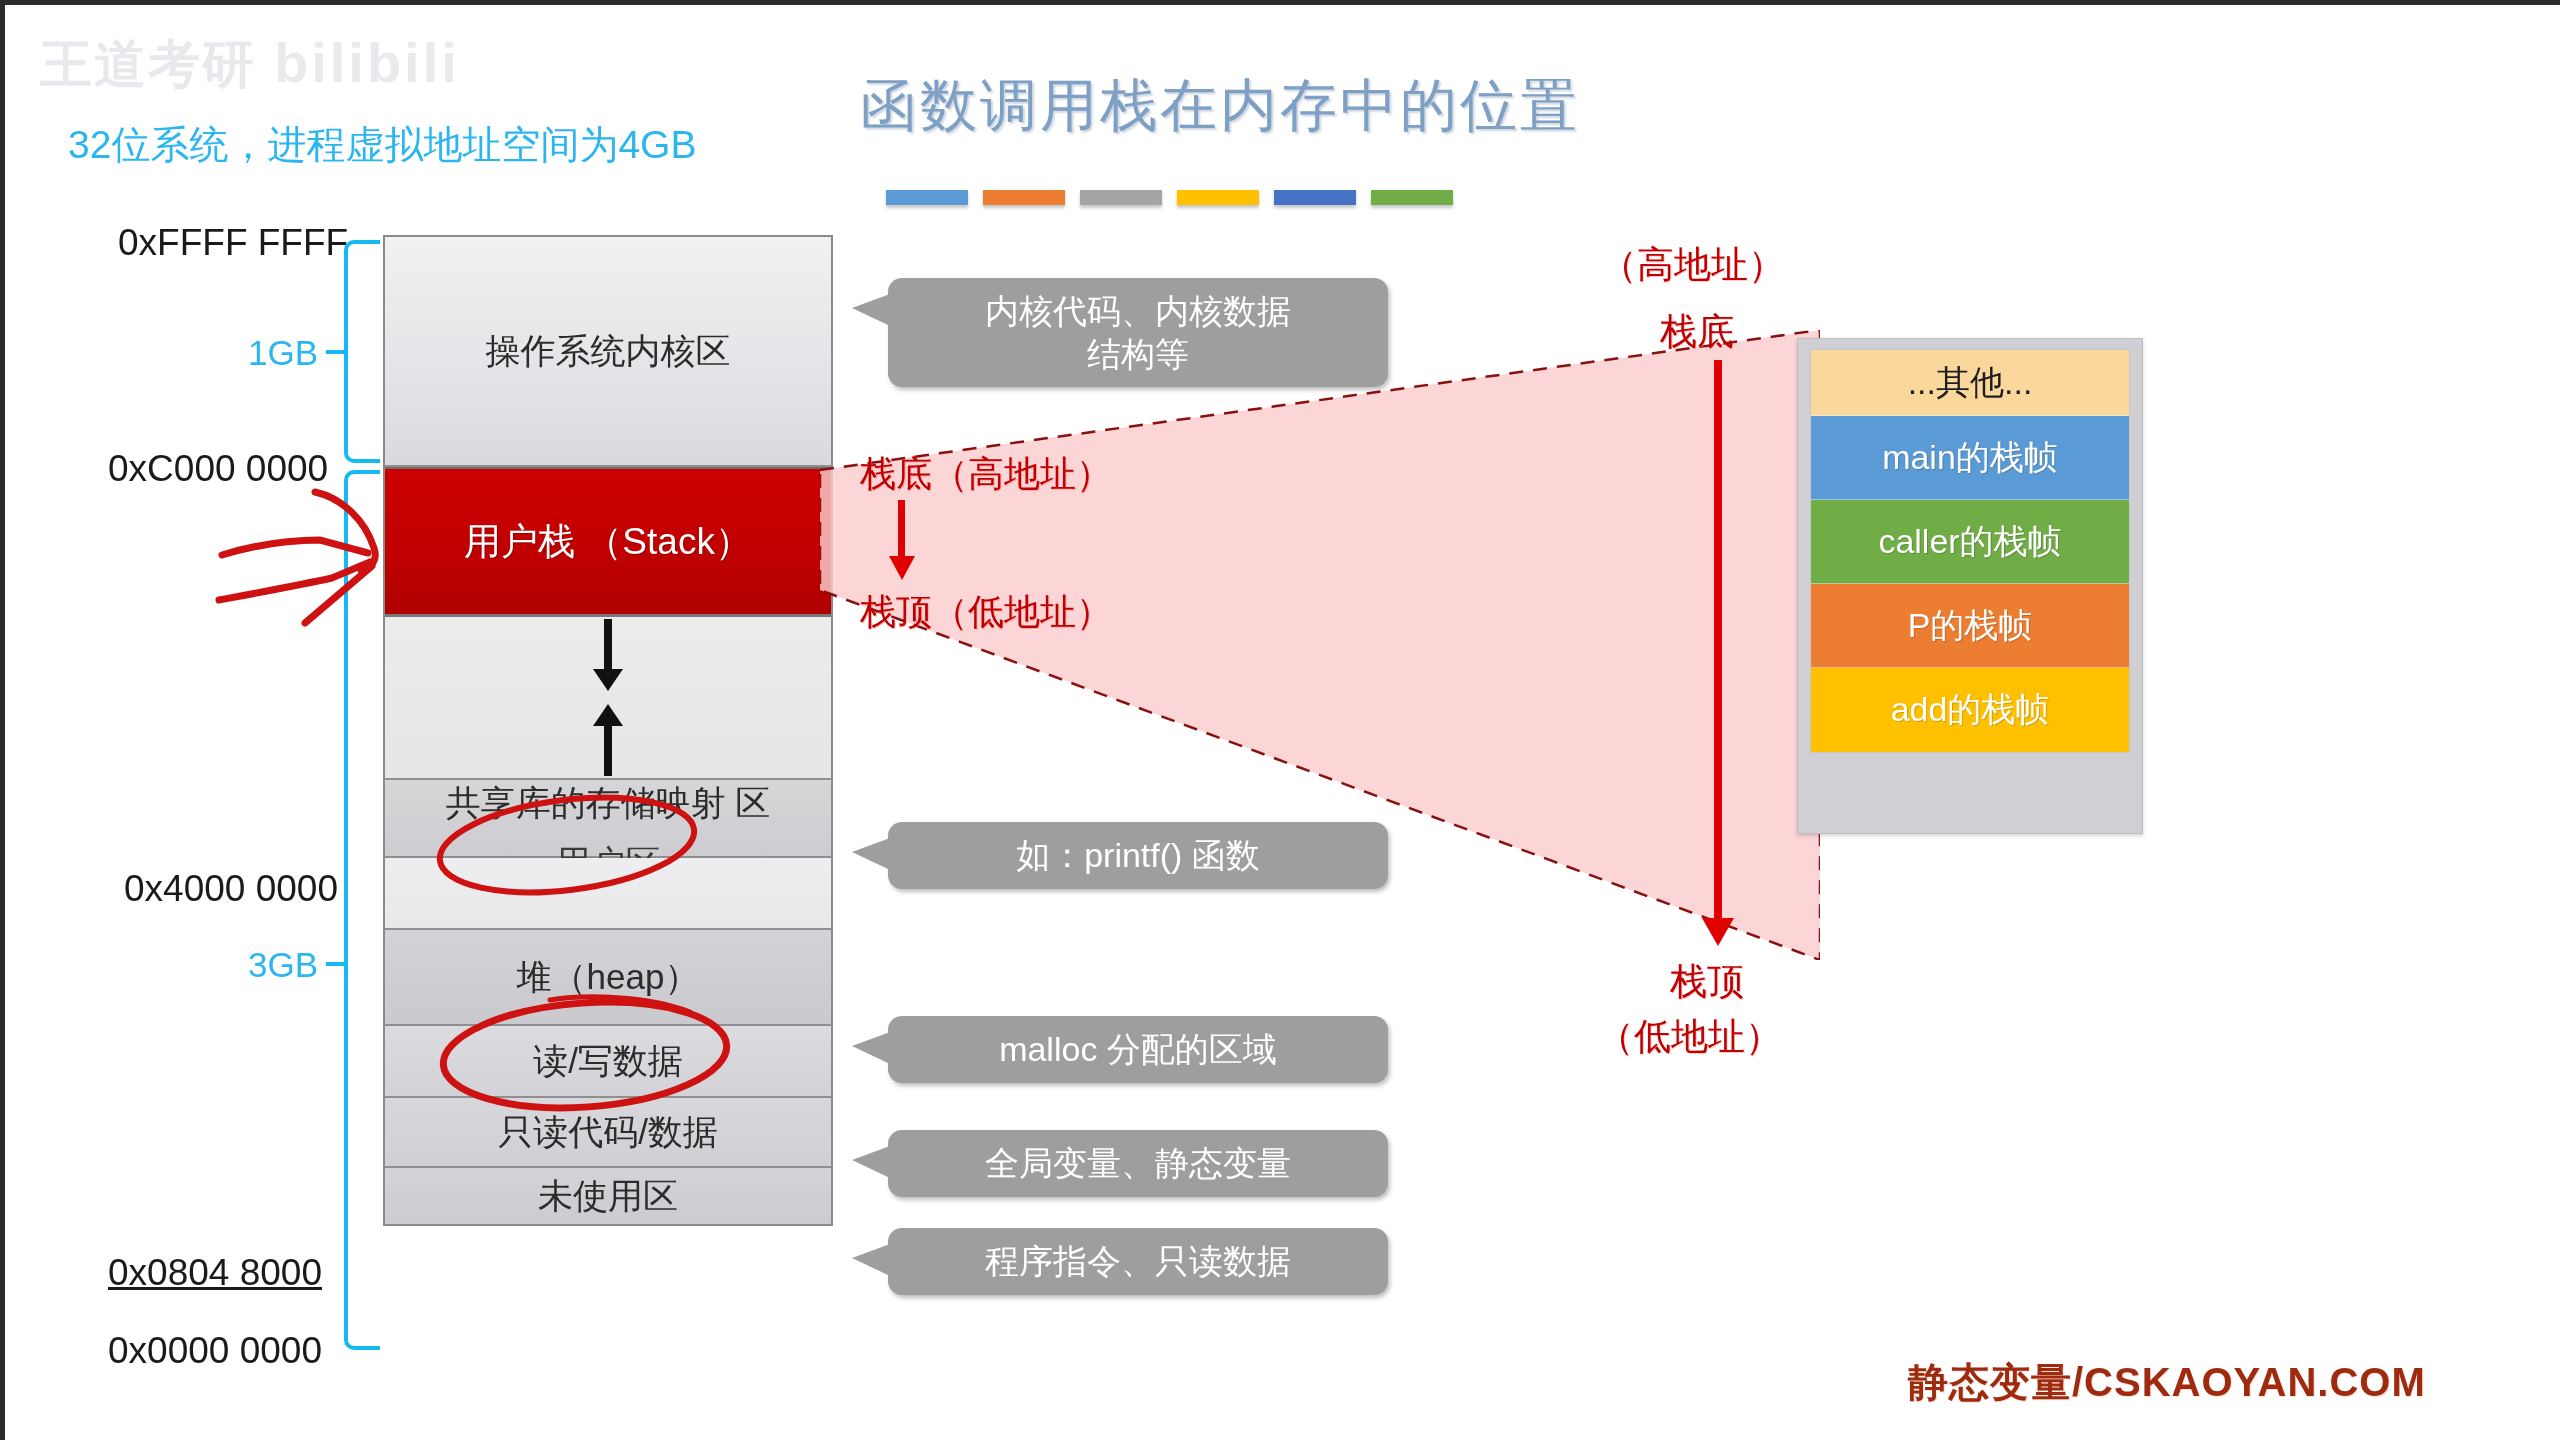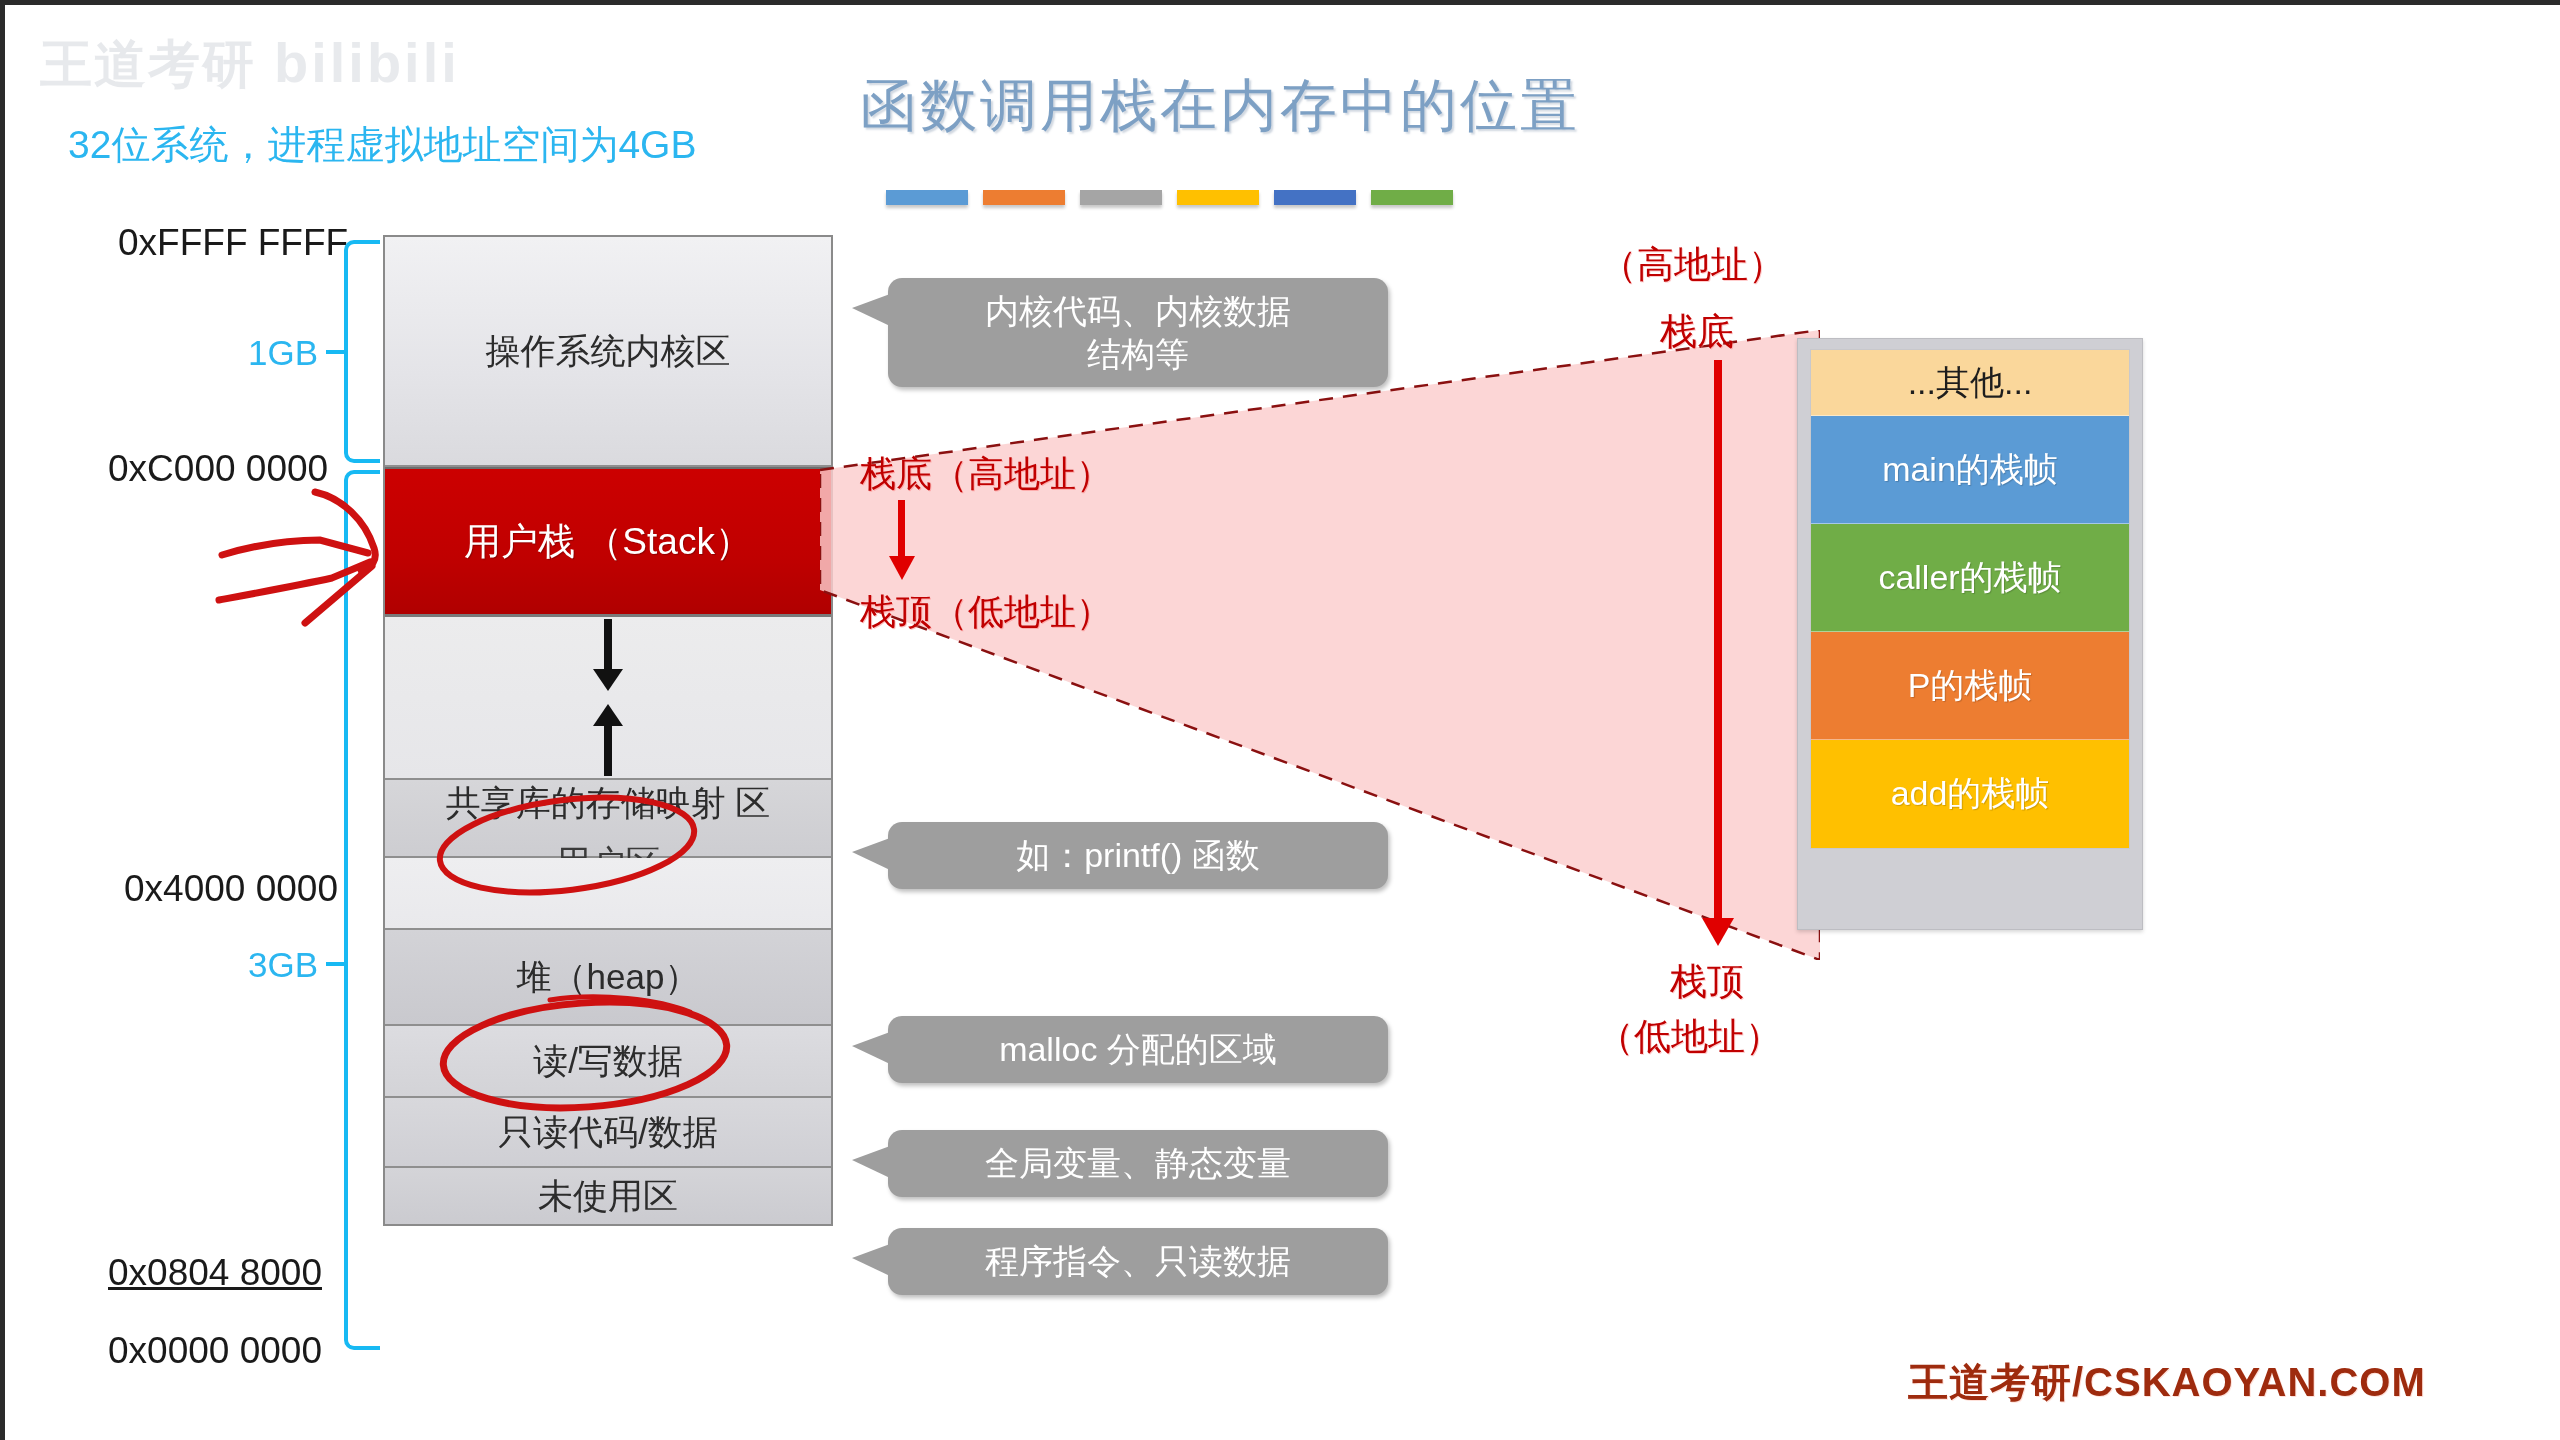--- a/index.html
+++ b/index.html
@@ -282,21 +282,21 @@
     padding: 10px 12px 80px 12px;
     box-sizing: border-box;
     border: 1px solid #bdbdc2;
     box-shadow: 0 2px 4px rgba(0,0,0,0.16);
   }
   #stackframe .inner {
     background: #ffffff;
     border: 1px solid #c8c8cc;
   }
   .frame {
-    height: 108px;
+    height: 84px;
     display: flex;
     align-items: center;
     justify-content: center;
     font-size: 34px;
     box-sizing: border-box;
     border-bottom: 1px solid rgba(255,255,255,0.45);
     text-shadow: 1px 1px 1px rgba(0,0,0,0.18);
   }
   .frame-other {
     background: #FAD79B; color: #1d1d1d; height: 66px;
@@ -467,21 +467,21 @@
       <div class="frame frame-add">add的栈帧</div>
     </div>
   </div>
 
   <div class="red-note rn-high">（高地址）</div>
   <div class="red-note rn-base">栈底</div>
   <div class="big-red-arrow"></div>
   <div class="red-note rn-topzh">栈顶</div>
   <div class="red-note rn-low">（低地址）</div>
 
-  <div class="brand">王道考研/CSKAOYAN.COM</div>
+  <div class="brand">静态变量/CSKAOYAN.COM</div>
 
   <svg id="ink" viewBox="0 0 2560 1440">
     <g fill="none" stroke="#CE1111" stroke-width="7" stroke-linecap="round">
 
       <path d="M 222 555 C 255 545 290 540 320 540 L 368 553"></path>
       <path d="M 219 600 C 262 592 300 585 332 578 L 370 562"></path>
       <path d="M 305 623 L 372 566"></path>
       <path d="M 315 492 C 342 498 365 520 374 548 C 378 560 372 568 361 570"></path>
 
       <ellipse cx="567" cy="845" rx="128" ry="45" transform="rotate(-7 567 845)" stroke-width="6"></ellipse>

